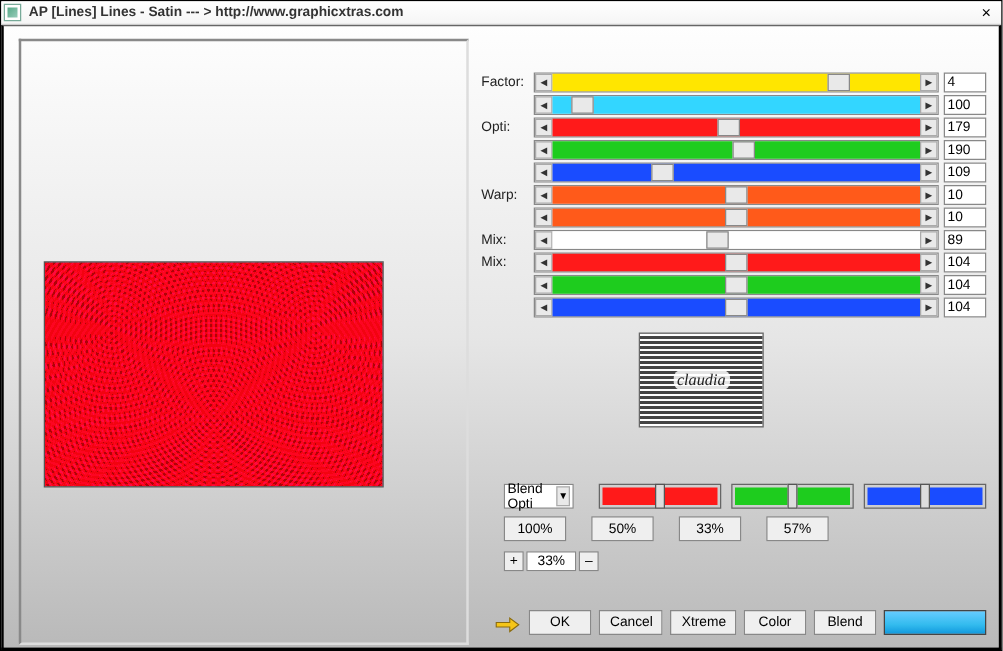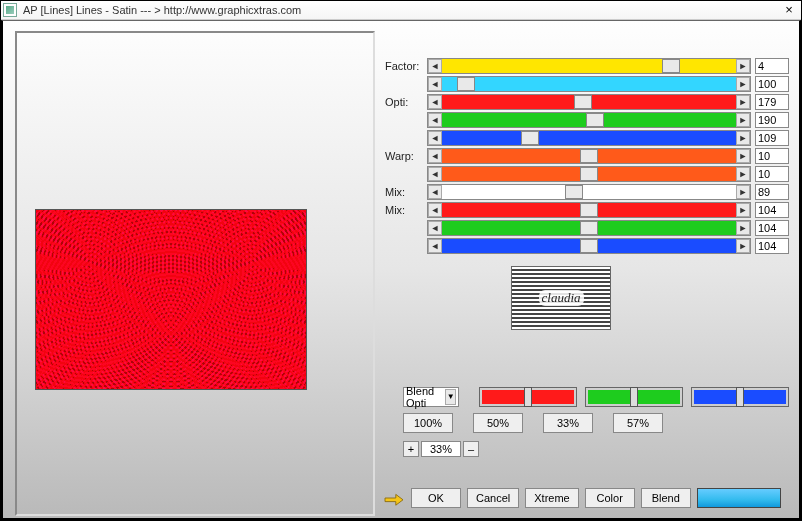--- a/index.html
+++ b/index.html
@@ -1,52 +1,52 @@
 <!DOCTYPE html>
 <html><head>
 <meta charset="utf-8">
 <style>
   * { box-sizing: border-box; margin: 0; padding: 0; font-family: "Tahoma", "Segoe UI", sans-serif; font-size: 11px; }
   body { background: #fff; width: 802px; height: 521px; overflow: hidden; border: 1px solid #000; }
   .titlebar { height: 19px; background: linear-gradient(#fff, #f5f5f5); border-bottom: 1px solid #ccc; display: flex; align-items: center; padding: 0 2px; }
   .titlebar .icon { width: 14px; height: 14px; border: 1px solid #7a9; background: #fff; margin-right: 6px; display:inline-block; position:relative; }
   .titlebar .icon::after { content:""; position:absolute; left:2px; top:2px; width:8px; height:8px; background: linear-gradient(135deg,#5a8,#9cb); }
-  .titlebar .title { flex: 1; color: #333; }
+  .titlebar .title { flex: 1; color: #333; font-weight: bold; }
   .titlebar .close { width: 20px; height: 16px; text-align: center; line-height: 14px; cursor: default; border: 1px solid transparent; font-family: Arial; font-size: 13px; }
   .client { position: absolute; left: 1px; right: 1px; top: 20px; bottom: 1px; background: linear-gradient(#fefefe 0%, #e6e6e6 50%, #b9b9b9 100%); border: 2px solid #000; border-top: 1px solid #666; }
   .preview-frame { position: absolute; left: 12px; top: 10px; width: 360px; height: 485px; border: 2px inset #ddd; background: transparent; }
   .preview-img { position: absolute; left: 18px; top: 176px; width: 272px; height: 181px; border: 1px solid #555; background:
     repeating-radial-gradient(circle at 20% 30%, #e36 0 2px, #921f33 2px 4px),
     repeating-radial-gradient(circle at 80% 30%, #e36 0 2px, #921f33 2px 4px),
     repeating-radial-gradient(circle at 50% 70%, #e36 0 2px, #921f33 2px 4px);
     background-blend-mode: overlay;
   }
   .right { position: absolute; left: 382px; top: 36px; right: 10px; }
   .srow { display: flex; align-items: center; height: 18px; margin-bottom: 0px; }
   .srow .lab { width: 42px; padding-right: 4px; color: #222; }
   .hslider { position: relative; flex: 1; height: 16px; border: 1px solid #888; display: flex; align-items: stretch; }
   .arrow { width: 14px; background: #e9e9e9; border: 1px solid #aaa; display:flex; align-items:center; justify-content:center; font-size:9px; color:#333; cursor:default; }
   .track { flex: 1; position: relative; }
   .thumb { position: absolute; top: 0; bottom: 0; width: 18px; background: #e9e9e9; border: 1px solid #888; }
   .valbox { width: 34px; height: 16px; margin-left: 4px; border: 1px solid #888; background: #fff; font-size: 11px; padding: 0 2px; line-height: 14px; }
-  .logo { position: absolute; left: 508px; top: 245px; width: 100px; height: 64px; border: 1px solid #666; background: repeating-linear-gradient(#fff 0 2px, #444 2px 4px); display:flex; align-items:center; justify-content:center; }
+  .logo { position: absolute; left: 508px; top: 245px; width: 100px; height: 76px; border: 1px solid #666; background: repeating-linear-gradient(#fff 0 2px, #444 2px 4px); display:flex; align-items:center; justify-content:center; }
   .logo span { background: rgba(255,255,255,.85); padding: 0 3px; font-style: italic; font-family: cursive; font-size: 13px; color:#222; border-radius: 6px; }
   .controls { position: absolute; left: 400px; top: 365px; right: 10px; }
   .crow { display: flex; align-items: center; height: 22px; gap: 20px; margin-bottom: 4px; }
   .btn { height: 20px; min-width: 50px; padding: 0 8px; background: #efefef; border: 1px solid #888; cursor: default; text-align:center; line-height:18px; }
   .sel { height: 20px; background:#fff; border:1px solid #888; padding: 0 2px; display:flex; align-items:center; gap:2px; }
   .sel .dd { width:14px; height:16px; background:#e9e9e9; border:1px solid #aaa; font-size:8px; text-align:center; line-height:14px; }
   .rgb-mini { width: 98px; height: 20px; border: 1px solid #666; position: relative; display:flex; align-items:center; }
   .rgb-mini .bar { flex:1; height: 14px; margin:0 2px; position:relative; }
   .rgb-mini .tick { position:absolute; top:-3px; width:8px; height:20px; background:#ddd; border:1px solid #555; left:50%; transform:translateX(-50%); }
   .spin { display:flex; align-items:center; gap:2px; }
   .spin .pm { width:16px; height:16px; border:1px solid #888; background:#efefef; text-align:center; line-height:14px; cursor:default; }
   .spin .v { width:40px; height:16px; border:1px solid #888; background:#fff; text-align:center; line-height:14px; }
   .swatch { width: 84px; height: 20px; border: 1px solid #444; background: linear-gradient(#6cf, #3be 60%, #19d); }
-  .footer { position: absolute; left: 380px; bottom: 10px; right: 10px; display:flex; align-items:center; gap:6px; }
+  .footer { position: absolute; left: 392px; bottom: 10px; right: 10px; display:flex; align-items:center; gap:6px; }
   .pointer { width:22px; height:18px; }
   .pointer svg { width:22px; height:18px; }
 </style>
 </head>
 <body>
 
 <div class="titlebar">
   <span class="icon"></span>
   <span class="title">AP [Lines]  Lines - Satin    --- &gt;  http://www.graphicxtras.com</span>
   <span class="close">×</span>

